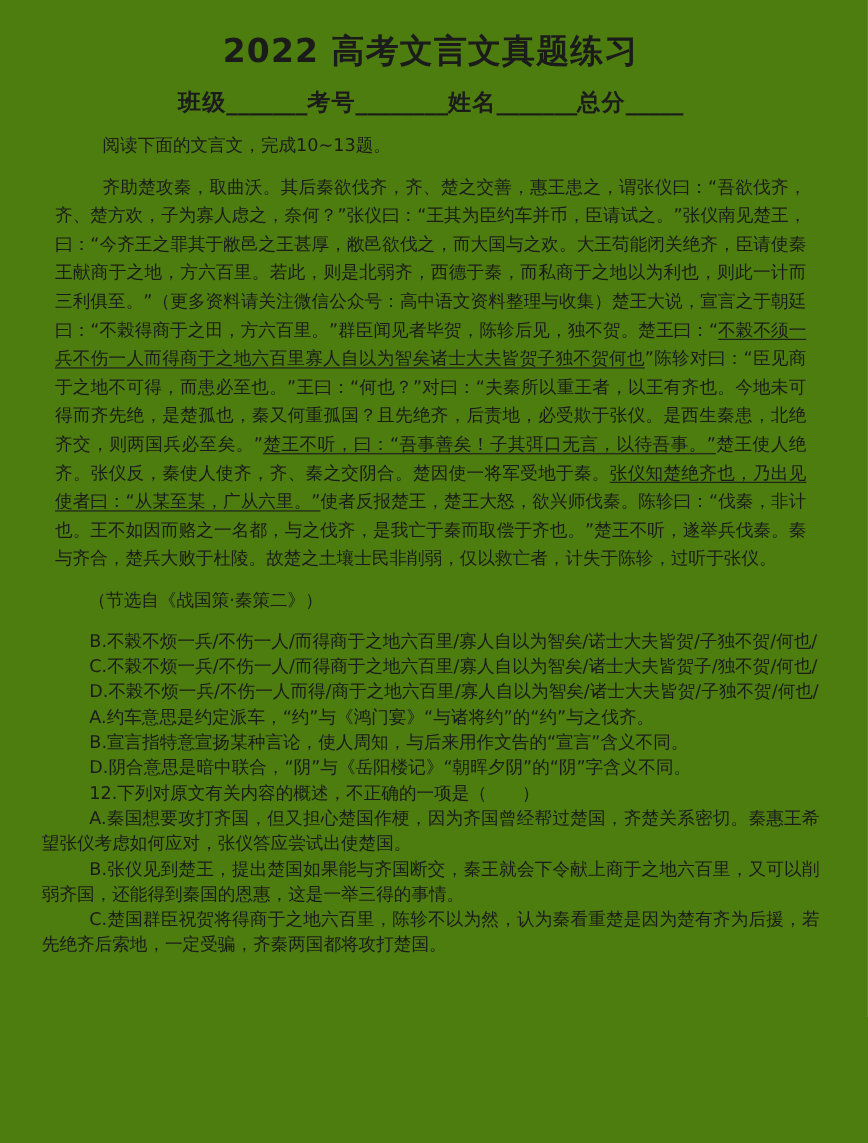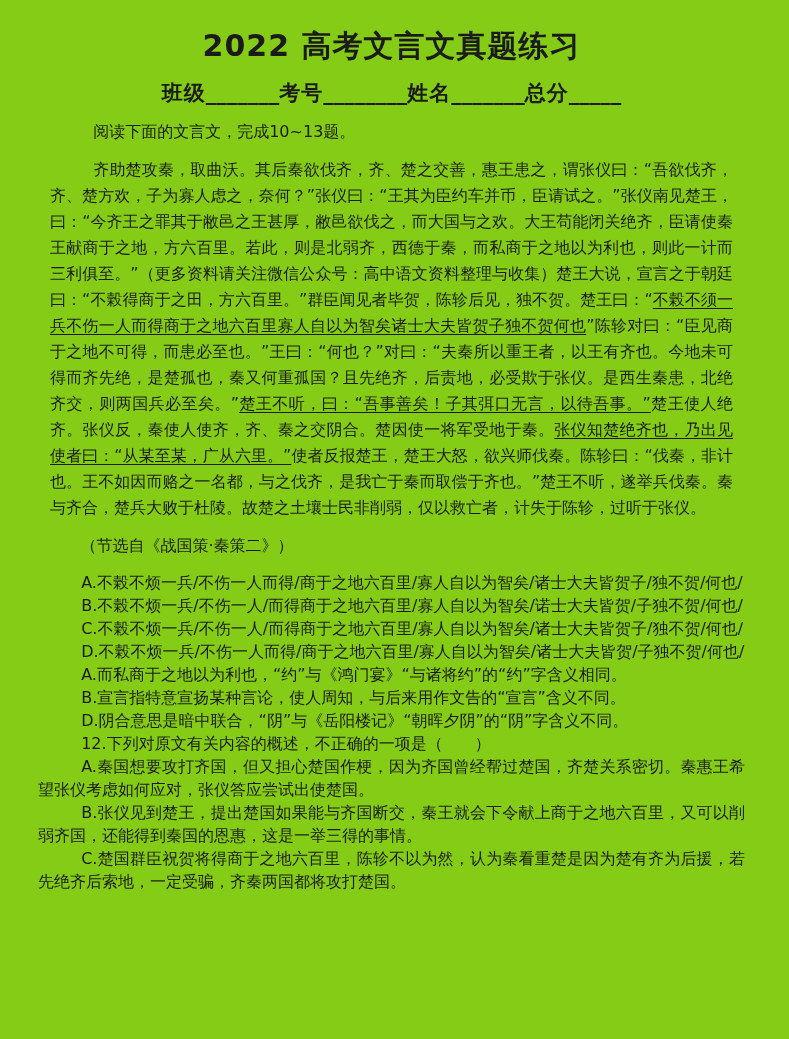--- a/index.html
+++ b/index.html
@@ -7,21 +7,21 @@
     padding: 0;
     background: #fcfcfc;
     font-family: "DejaVu Sans", sans-serif;
     color: #1b1b1b;
   }
   .page {
     width: 789px;
     height: 1039px;
     box-sizing: border-box;
     padding: 12px 44px 6px 38px;
-    background: #84cc16;
+    background: #4d7c0f;
     overflow: hidden;
   }
   .title {
     text-align: center;
     font-weight: bold;
     font-size: 30px;
     letter-spacing: 1px;
     margin: 14px 0 8px 0;
   }
   .info-line {
@@ -67,25 +67,24 @@
 </head>
 <body>
 
 <div class="page">
   <div class="title">2022 高考文言文真题练习</div>
   <div class="info-line"><span>班级</span><span class="blank">_______</span><span>考号</span><span class="blank">________</span><span>姓名</span><span class="blank">_______</span><span>总分</span><span class="blank">_____</span></div>
   <p class="para">阅读下面的文言文，完成10~13题。</p>
   <p class="para"><span>齐助楚攻秦，取曲沃。其后秦欲伐齐，齐、楚之交善，惠王患之，谓张仪曰：“吾欲伐齐，齐、楚方欢，子为寡人虑之，奈何？”张仪曰：“王其为臣约车并币，臣请试之。”张仪南见楚王，曰：“今齐王之罪其于敝邑之王甚厚，敝邑欲伐之，而大国与之欢。大王苟能闭关绝齐，臣请使秦王献商于之地，方六百里。若此，则是北弱齐，西德于秦，而私商于之地以为利也，则此一计而三利俱至。”（更多资料请关注微信公众号：高中语文资料整理与收集）楚王大说，宣言之于朝廷曰：“不榖得商于之田，方六百里。”群臣闻见者毕贺，陈轸后见，独不贺。楚王曰：“</span><span class="u">不榖不须一兵不伤一人而得商于之地六百里寡人自以为智矣诸士大夫皆贺子独不贺何也</span><span>”陈轸对曰：“臣见商于之地不可得，而患必至也。”王曰：“何也？”对曰：“夫秦所以重王者，以王有齐也。今地未可得而齐先绝，是楚孤也，秦又何重孤国？且先绝齐，后责地，必受欺于张仪。是西生秦患，北绝齐交，则两国兵必至矣。”</span><span class="u">楚王不听，曰：“吾事善矣！子其弭口无言，以待吾事。”</span><span>楚王使人绝齐。张仪反，秦使人使齐，齐、秦之交阴合。楚因使一将军受地于秦。</span><span class="u">张仪知楚绝齐也，乃出见使者曰：“从某至某，广从六里。”</span><span>使者反报楚王，楚王大怒，欲兴师伐秦。陈轸曰：“伐秦，非计也。王不如因而赂之一名都，与之伐齐，是我亡于秦而取偿于齐也。”楚王不听，遂举兵伐秦。秦与齐合，楚兵大败于杜陵。故楚之土壤士民非削弱，仅以救亡者，计失于陈轸，过听于张仪。</span></p>
   <p class="para source">（节选自《战国策·秦策二》）</p>
   <div id="questions">
-      <p class="qpara">A.不榖不烦一兵/不伤一人而得/商于之地六百里/寡人自以为智矣/诸士大夫皆贺子/独不贺/何也/</p>
       <p class="qpara">B.不榖不烦一兵/不伤一人/而得商于之地六百里/寡人自以为智矣/诺士大夫皆贺/子独不贺/何也/</p>
       <p class="qpara">C.不榖不烦一兵/不伤一人/而得商于之地六百里/寡人自以为智矣/诸士大夫皆贺子/独不贺/何也/</p>
       <p class="qpara">D.不榖不烦一兵/不伤一人而得/商于之地六百里/寡人自以为智矣/诸士大夫皆贺/子独不贺/何也/</p>
-      <p class="qpara">A.而私商于之地以为利也，“约”与《鸿门宴》“与诸将约”的“约”字含义相同。</p>
+      <p class="qpara">A.约车意思是约定派车，“约”与《鸿门宴》“与诸将约”的“约”与之伐齐。</p>
       <p class="qpara">B.宣言指特意宣扬某种言论，使人周知，与后来用作文告的“宣言”含义不同。</p>
       <p class="qpara">D.阴合意思是暗中联合，“阴”与《岳阳楼记》“朝晖夕阴”的“阴”字含义不同。</p>
       <p class="qpara">12.下列对原文有关内容的概述，不正确的一项是（　　）</p>
       <p class="qpara">A.秦国想要攻打齐国，但又担心楚国作梗，因为齐国曾经帮过楚国，齐楚关系密切。秦惠王希望张仪考虑如何应对，张仪答应尝试出使楚国。</p>
       <p class="qpara">B.张仪见到楚王，提出楚国如果能与齐国断交，秦王就会下令献上商于之地六百里，又可以削弱齐国，还能得到秦国的恩惠，这是一举三得的事情。</p>
       <p class="qpara">C.楚国群臣祝贺将得商于之地六百里，陈轸不以为然，认为秦看重楚是因为楚有齐为后援，若先绝齐后索地，一定受骗，齐秦两国都将攻打楚国。</p>
     </div>
 </div>
 
 </body></html>

